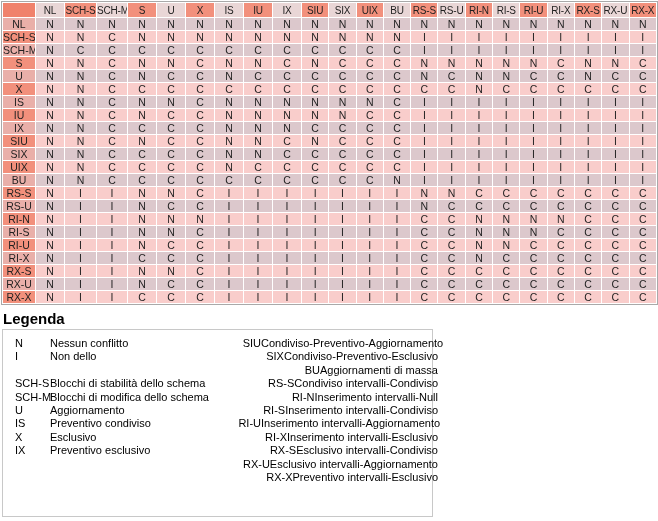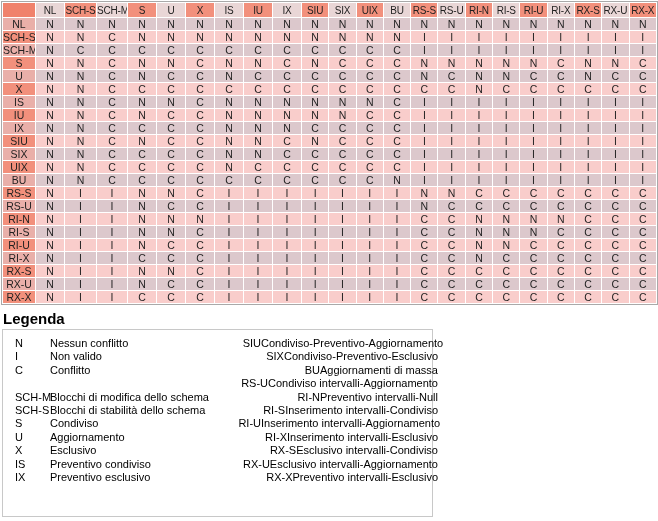--- a/index.html
+++ b/index.html
@@ -640,37 +640,35 @@
         <td class="cell-pink">C</td>
       </tr>
     </tbody>
 </table>
 
 <div class="legend-title">Legenda</div>
 
 <div class="legend-box">
   <div class="legend-col left">
       <div class="lg-row"><span class="lg-code">N</span><span class="lg-desc">Nessun conflitto</span></div>
-      <div class="lg-row"><span class="lg-code">I</span><span class="lg-desc">Non valido</span></div>
-      <div class="lg-row"><span class="lg-code">C</span><span class="lg-desc">Conflitto</span></div>
+      <div class="lg-row"><span class="lg-code">I</span><span class="lg-desc">Non dello</span></div>
       <div class="lg-row">&nbsp;</div>
+      <div class="lg-row"><span class="lg-code">SCH-S</span><span class="lg-desc">Blocchi di stabilità dello schema</span></div>
       <div class="lg-row"><span class="lg-code">SCH-M</span><span class="lg-desc">Blocchi di modifica dello schema</span></div>
-      <div class="lg-row"><span class="lg-code">SCH-S</span><span class="lg-desc">Blocchi di stabilità dello schema</span></div>
-      <div class="lg-row"><span class="lg-code">S</span><span class="lg-desc">Condiviso</span></div>
       <div class="lg-row"><span class="lg-code">U</span><span class="lg-desc">Aggiornamento</span></div>
+      <div class="lg-row"><span class="lg-code">IS</span><span class="lg-desc">Preventivo condiviso</span></div>
       <div class="lg-row"><span class="lg-code">X</span><span class="lg-desc">Esclusivo</span></div>
-      <div class="lg-row"><span class="lg-code">IS</span><span class="lg-desc">Preventivo condiviso</span></div>
       <div class="lg-row"><span class="lg-code">IX</span><span class="lg-desc">Preventivo esclusivo</span></div>
     </div>
   <div class="legend-col right">
       <div class="lg-row"><span class="lg-code">SIU</span><span class="lg-desc">Condiviso-Preventivo-Aggiornamento</span></div>
       <div class="lg-row"><span class="lg-code">SIX</span><span class="lg-desc">Condiviso-Preventivo-Esclusivo</span></div>
       <div class="lg-row"><span class="lg-code">BU</span><span class="lg-desc">Aggiornamenti di massa</span></div>
-      <div class="lg-row"><span class="lg-code">RS-U</span><span class="lg-desc">Condiviso intervalli-Aggiornamento</span></div>
-      <div class="lg-row"><span class="lg-code">RI-N</span><span class="lg-desc">Preventivo intervalli-Null</span></div>
+      <div class="lg-row"><span class="lg-code">RS-S</span><span class="lg-desc">Condiviso intervalli-Condiviso</span></div>
+      <div class="lg-row"><span class="lg-code">RI-N</span><span class="lg-desc">Inserimento intervalli-Null</span></div>
       <div class="lg-row"><span class="lg-code">RI-S</span><span class="lg-desc">Inserimento intervalli-Condiviso</span></div>
       <div class="lg-row"><span class="lg-code">RI-U</span><span class="lg-desc">Inserimento intervalli-Aggiornamento</span></div>
       <div class="lg-row"><span class="lg-code">RI-X</span><span class="lg-desc">Inserimento intervalli-Esclusivo</span></div>
       <div class="lg-row"><span class="lg-code">RX-S</span><span class="lg-desc">Esclusivo intervalli-Condiviso</span></div>
       <div class="lg-row"><span class="lg-code">RX-U</span><span class="lg-desc">Esclusivo intervalli-Aggiornamento</span></div>
       <div class="lg-row"><span class="lg-code">RX-X</span><span class="lg-desc">Preventivo intervalli-Esclusivo</span></div>
     </div>
 </div>
 
 </body></html>

